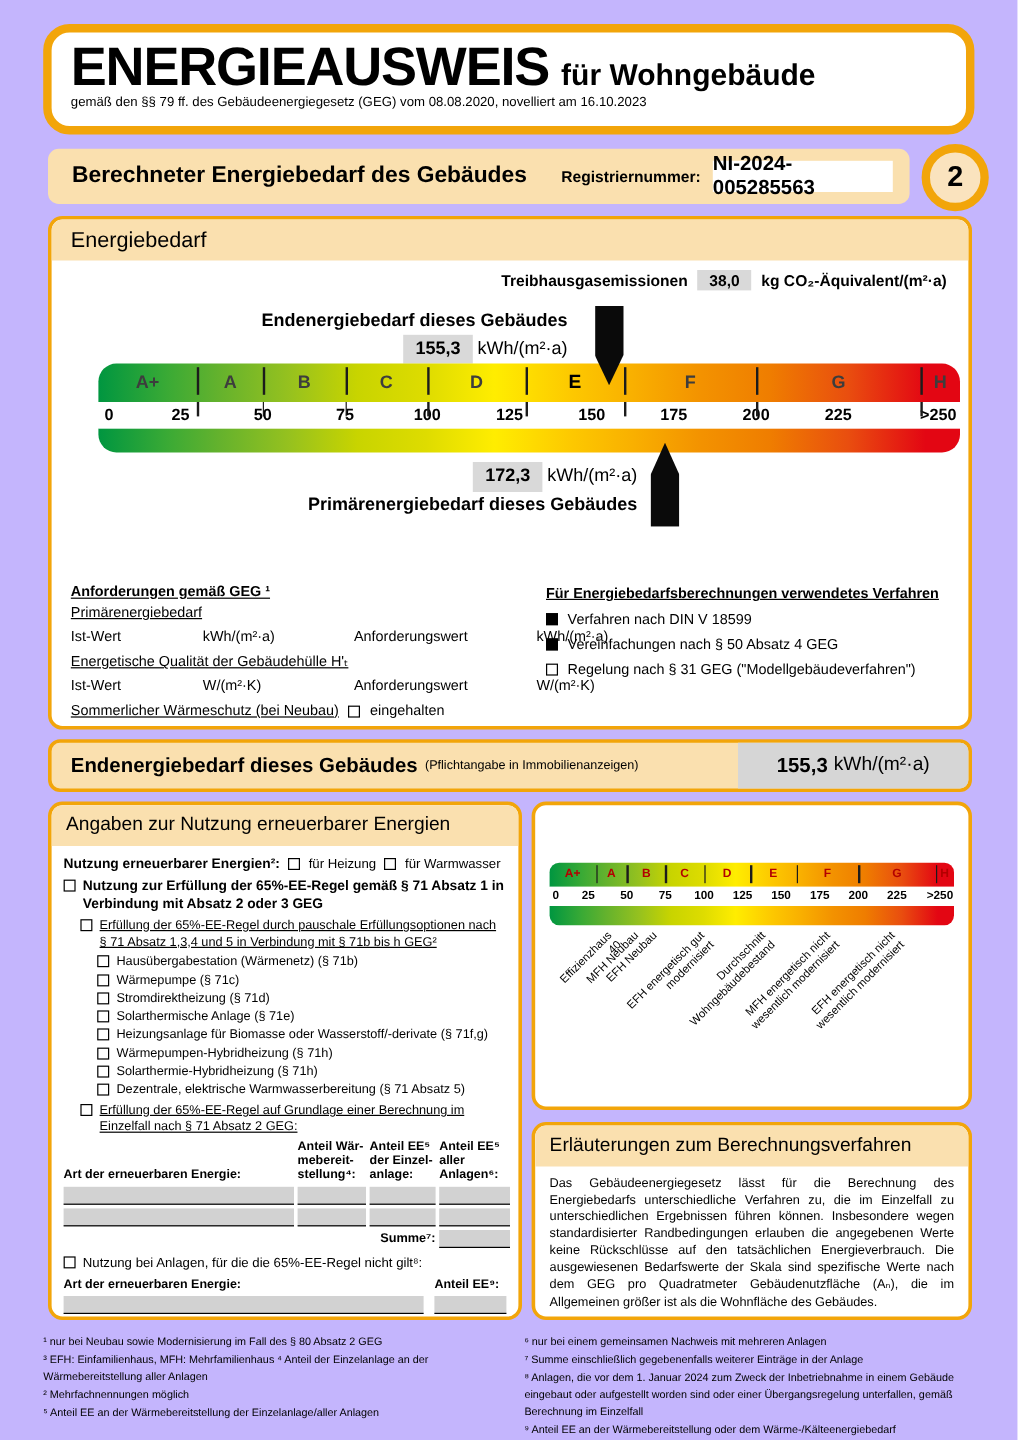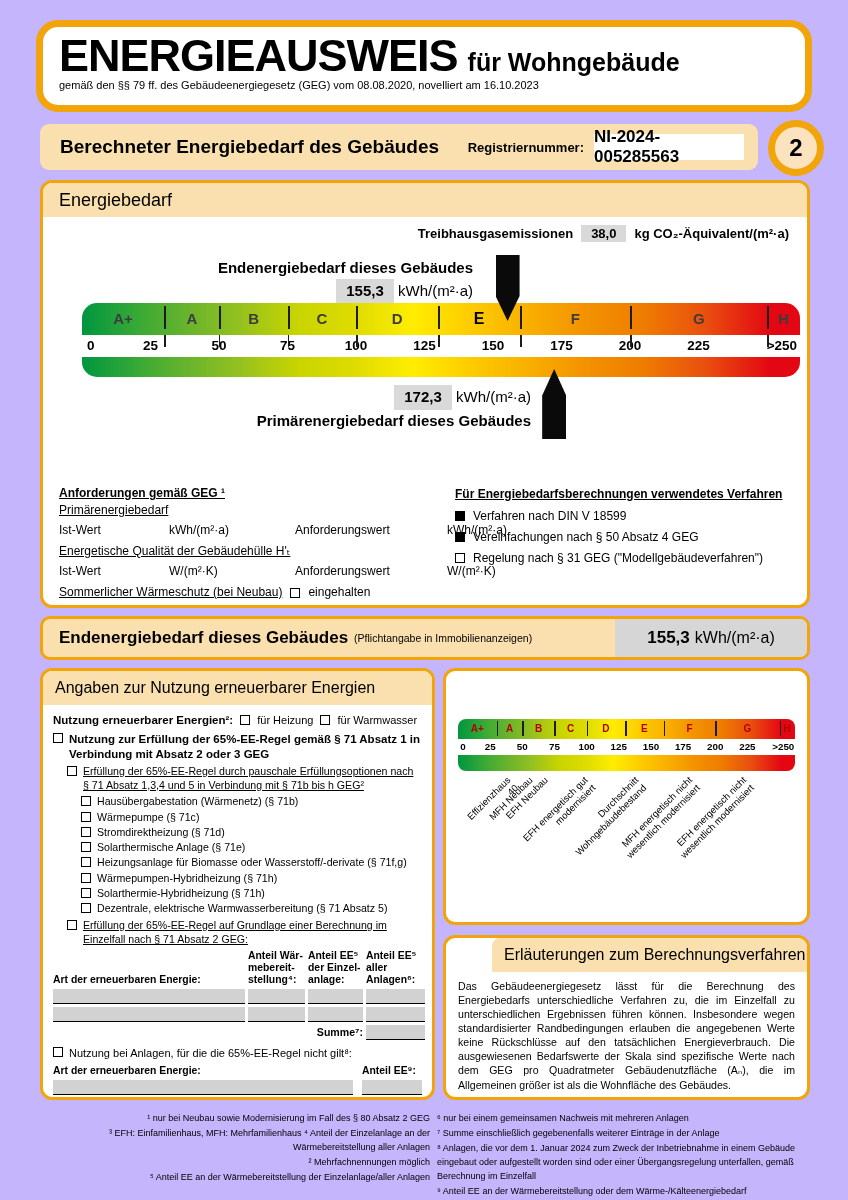--- a/index.html
+++ b/index.html
@@ -116,26 +116,26 @@
   .vscale .gs { height:16px; border-radius:0 0 8px 8px; }
   .vscale .bl { top:4px; font-size:10px; color:#b30000; }
   .vscale .dv { top:2px; bottom:3px; width:1.6px; }
   .vscale .num { top:2px; font-size:9.8px; }
   .vlabels { position:absolute; left:12px; right:12px; top:102px; height:150px; }
   .vlabel { position:absolute; top:2px; transform-origin:100% 0; transform:rotate(-45deg);
             font-size:9.5px; line-height:1.15; text-align:right; white-space:pre-line; }
 
   
   .panel-erl { left:443px; top:935px; width:367px; height:165px; }
-  .panel-erl .panel-head { font-size:16px; padding-left:12px;margin-left:46px; }
+  .panel-erl .panel-head { font-size:16px; padding-left:12px; }
   .erl-text { padding:7px 12px 0 12px; font-size:10.6px; line-height:1.33; text-align:justify; }
 
   
   .fn { position:absolute; top:1112px; font-size:9px; line-height:1.55; }
-  .fn.left { left:36px; width:394px;text-align:right; }
+  .fn.left { left:36px; width:394px; }
   .fn.right { left:437px; width:388px; }
   .fn div { margin-bottom:1px; }
 </style>
 </head>
 <body>
 
 <div class="page">
 
   <div class="hdrbox">
     <div class="hdr-line">

